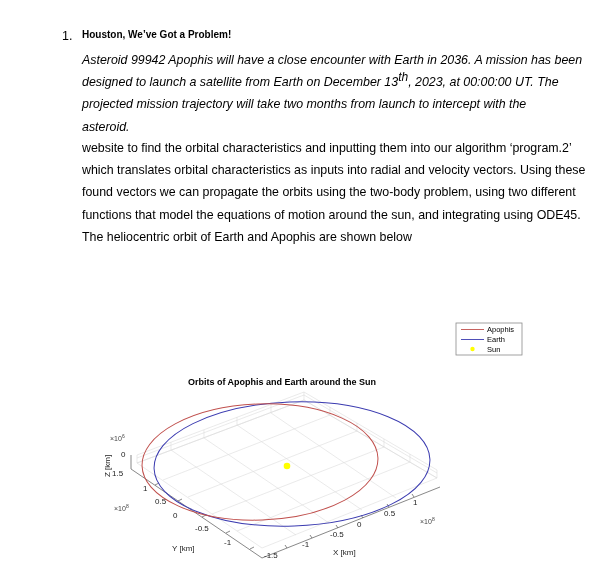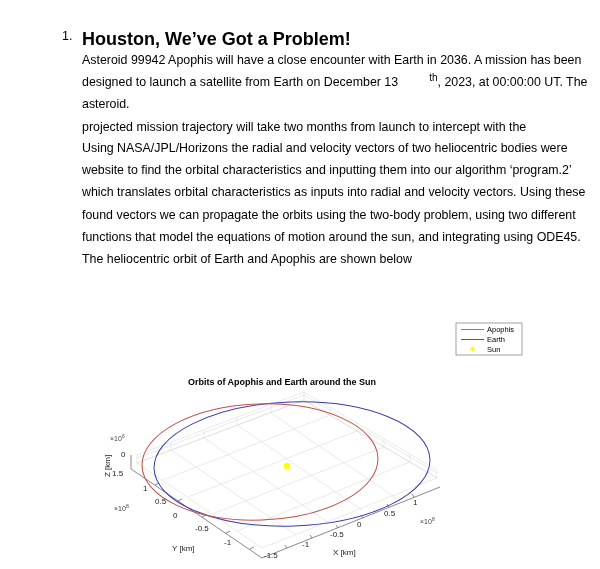--- a/index.html
+++ b/index.html
@@ -1,44 +1,43 @@
 <!DOCTYPE html>
 <html><head>
 <meta charset="utf-8">
 <style>
   html, body { margin:0; padding:0; background:#ffffff; }
   body { width:600px; height:569px; position:relative; overflow:hidden; font-family:"Liberation Sans", sans-serif; color:#000; }
   .doc { position:absolute; left:0; top:0; width:600px; height:569px; }
   .list-num { position:absolute; left:62px; top:29px; font-size:12.5px; }
-  .heading { position:absolute; left:82px; top:29px; font-size:18px; font-weight:bold; }
+  .heading { position:absolute; left:82px; top:29px; font-size:10px; font-weight:bold; }
   .para { position:absolute; left:82px; width:470px; font-size:12.4px; line-height:22.2px; }
-  .p1 { top:49px; }
+  .p1 { top:49px;font-style:italic; }
   .p2 { top:137px; }
-  .para sup { font-size:10px; line-height:0; vertical-align:5px;margin-left:31px; }
+  .para sup { font-size:12px; line-height:0; vertical-align:5px; }
   .line { display:block; white-space:nowrap; }
   .figure { position:absolute; left:0; top:300px; width:477px; height:269px; }
   .figure svg { position:absolute; left:0; top:0; }
   .svgtext { font-family:"Liberation Sans", sans-serif; }
 </style>
 </head>
 <body>
 
 <div class="doc">
   <span class="list-num">1.</span>
   <span class="heading">Houston, We’ve Got a Problem!</span>
 
   <div class="para p1">
     <span class="line">Asteroid 99942 Apophis will have a close encounter with Earth in 2036. A mission has been</span>
     <span class="line"><span>designed to launch a satellite from Earth on December 13</span><sup>th</sup><span>, 2023, at 00:00:00 UT. The</span></span>
+    <span class="line">projected mission trajectory will take two months from launch to intercept with the</span>
     <span class="line">asteroid.</span>
-    <span class="line">projected mission trajectory will take two months from launch to intercept with the</span>
   </div>
 
   <div class="para p2">
-    <span class="line">Using NASA/JPL/Horizons the radial and velocity vectors of two heliocentric bodies were</span>
     <span class="line">website to find the orbital characteristics and inputting them into our algorithm ‘program.2’</span>
     <span class="line">which translates orbital characteristics as inputs into radial and velocity vectors. Using these</span>
     <span class="line">found vectors we can propagate the orbits using the two-body problem, using two different</span>
     <span class="line">functions that model the equations of motion around the sun, and integrating using ODE45.</span>
     <span class="line">The heliocentric orbit of Earth and Apophis are shown below</span>
   </div>
 
   <div class="figure">
     <svg width="600" height="269" viewBox="0 300 600 269" xmlns="http://www.w3.org/2000/svg">
 

